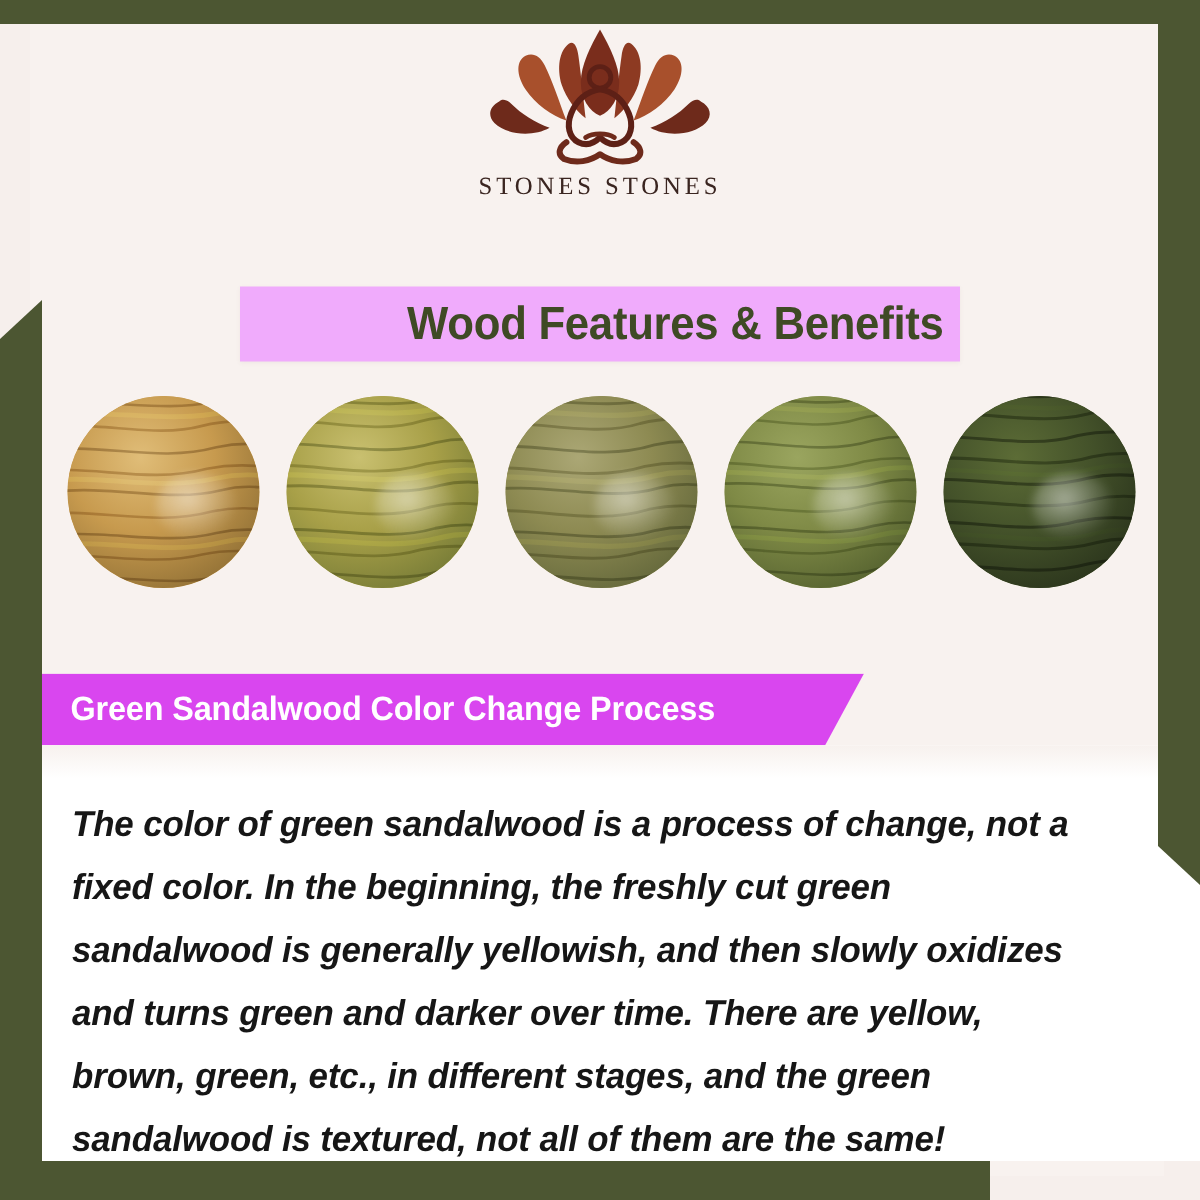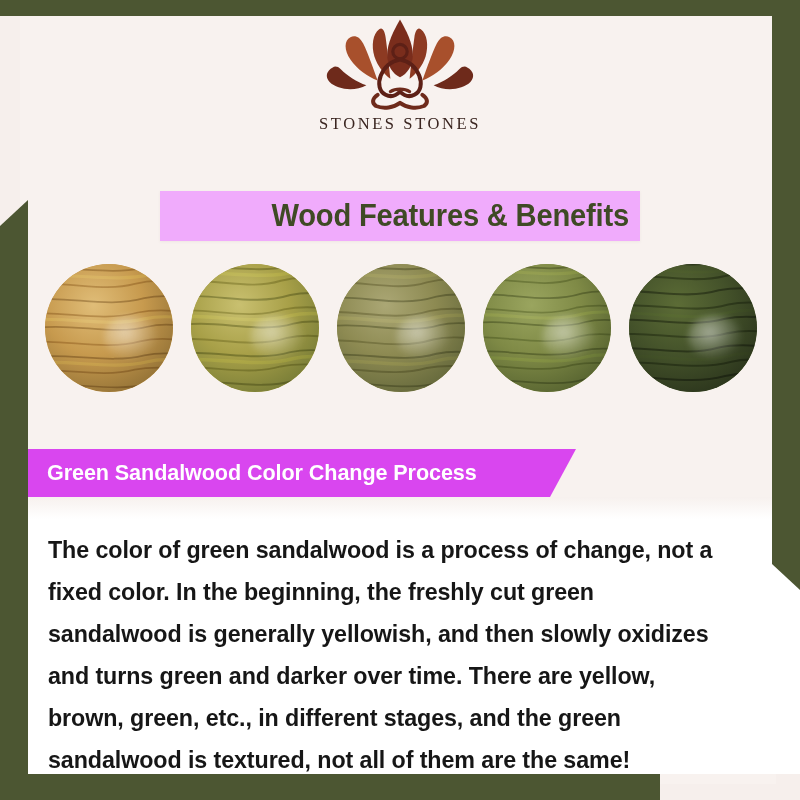--- a/index.html
+++ b/index.html
@@ -168,20 +168,21 @@
   }
 
   
   .body-box {
     position: absolute;
     left: 20px; top: 497px;
     width: 780px;
     height: 277px;
     background: #ffffff;
     padding: 32px 34px 0 28px;
+    font-style: italic;
   }
   .body-box .fade {
     position: absolute;
     left: 0; top: 0; right: 0;
     height: 22px;
     background: linear-gradient(#f7f1ee, #ffffff);
   }
   .body-text {
     position: relative;
     font-family: "Liberation Sans Narrow", "Liberation Sans", sans-serif;

